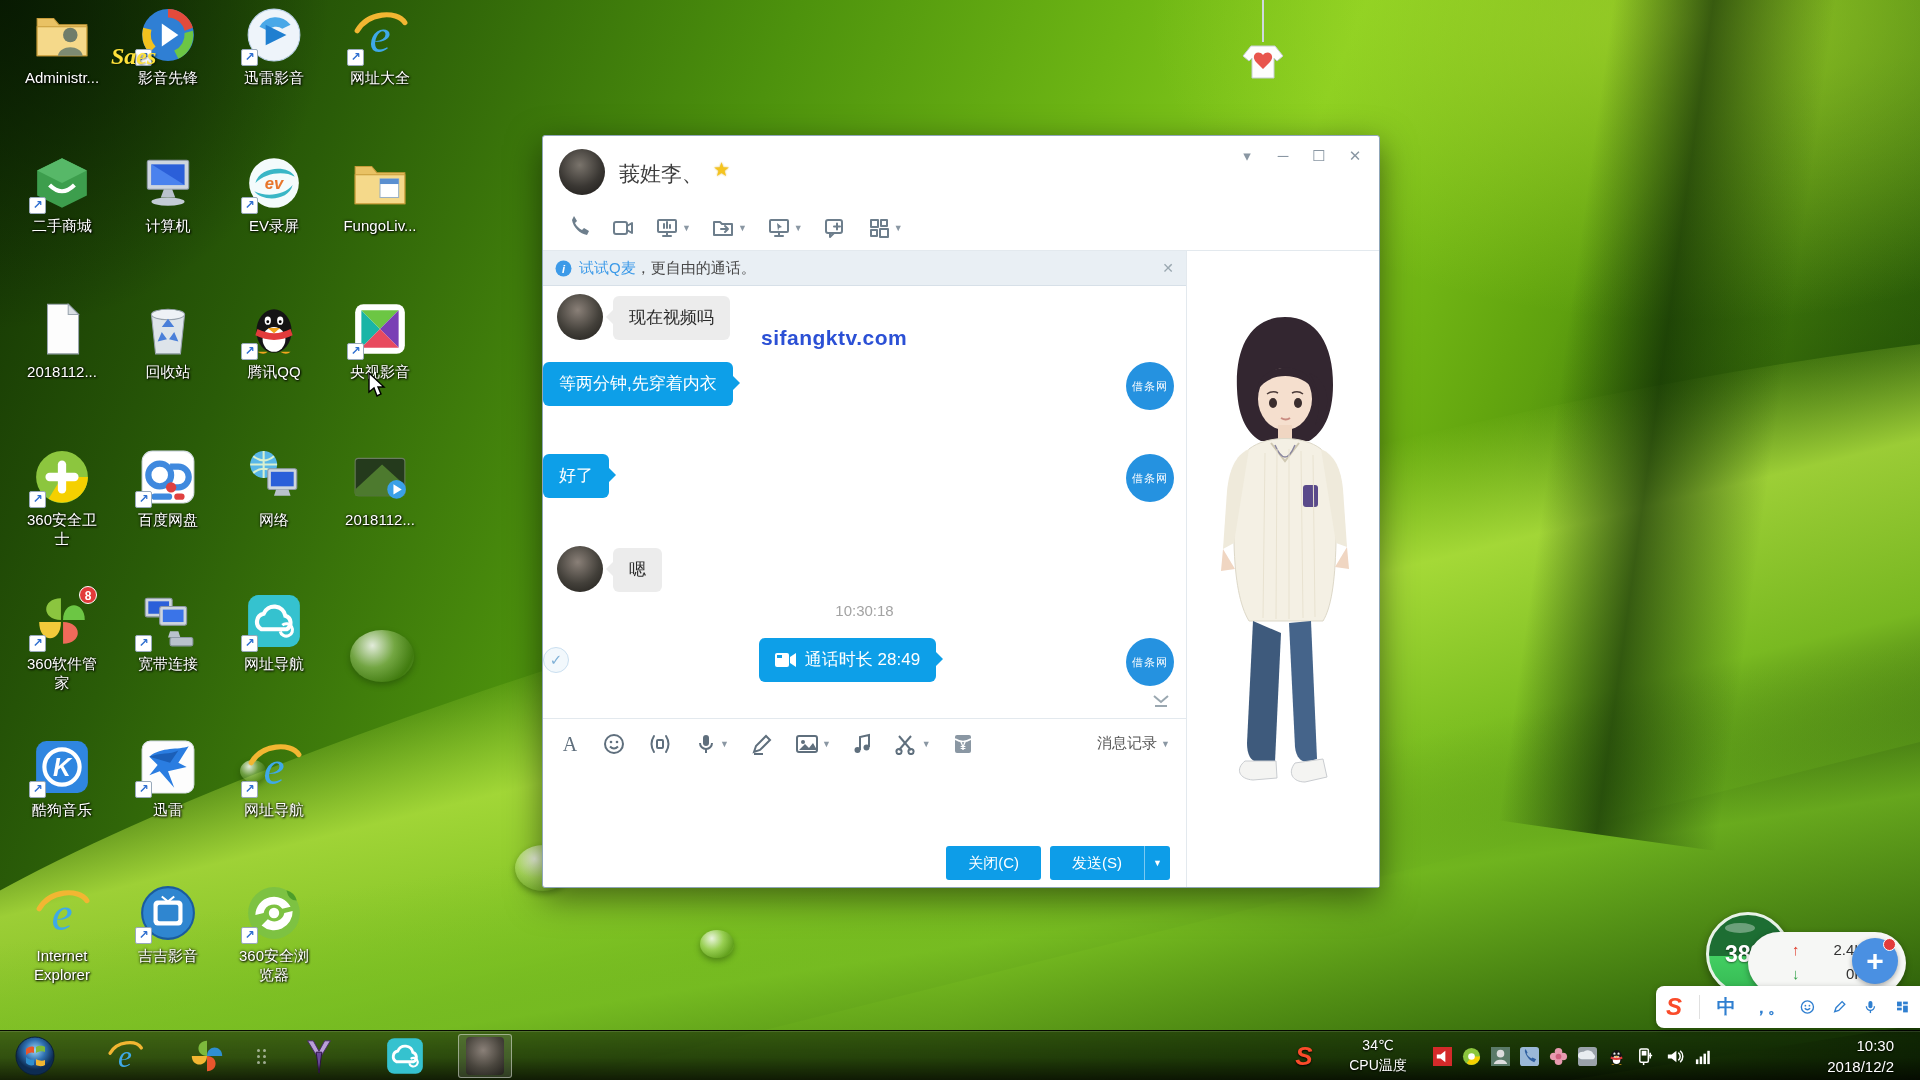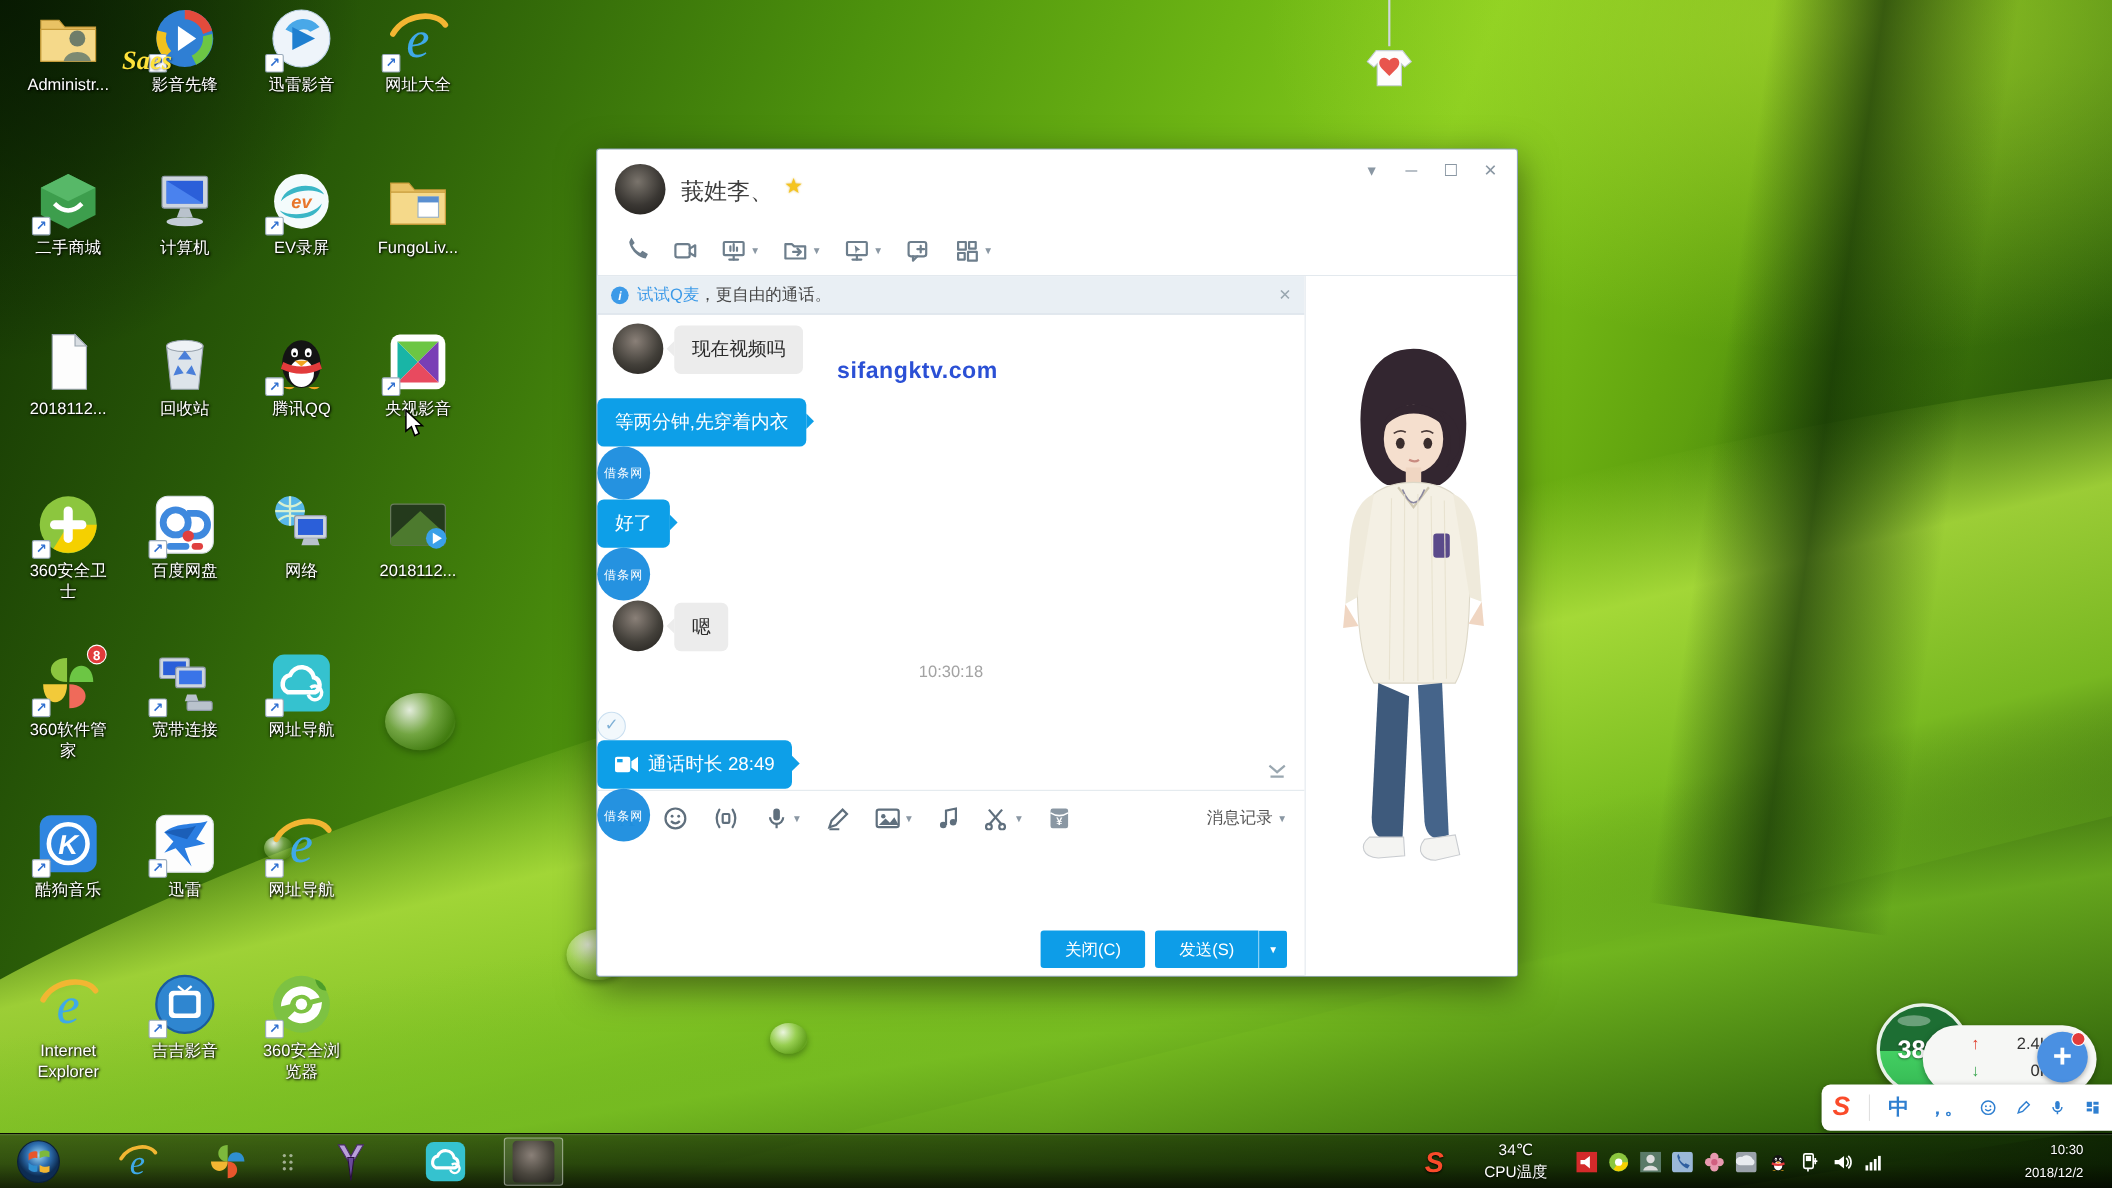--- a/index.html
+++ b/index.html
@@ -52,21 +52,21 @@
   .winbody{display:flex;height:637px;border-top:1px solid #e3e9ee;}
   .chatcol{width:643px;position:relative;}
   .showcol{width:193px;border-left:1px solid #e3e9ee;background:#fff;position:relative;}
   .notice{height:35px;background:#e9eff4;border-bottom:1px solid #d7e0e8;display:flex;align-items:center;
     padding:0 12px;font-size:15px;color:#474747;gap:7px;}
   .notice .lk{color:#3c9ae8;}
   .notice .nx{margin-left:auto;color:#9aa7b0;font-size:14px;}
   .msgs{position:relative;height:432px;}
   .mrow{position:absolute;left:0;right:0;display:flex;align-items:flex-start;}
   .mrow.left{padding-left:14px;align-items:flex-end;}
-  .mrow.right{justify-content:space-between;padding-right:12px;flex-direction:column;}
+  .mrow.right{justify-content:space-between;padding-right:12px;}
   .avatarL{width:46px;height:46px;border-radius:50%;flex:none;
     background:radial-gradient(circle at 45% 35%, #8a8078, #43403a 55%, #1d1b18);}
   .avatarR{width:48px;height:48px;border-radius:50%;flex:none;background:#1e8fe0;color:#fff;
     font-size:11px;display:flex;align-items:center;justify-content:center;letter-spacing:1px;opacity:.97;}
   .bub{position:relative;max-width:420px;padding:11px 16px;font-size:17px;border-radius:6px;line-height:22px;}
   .bubL{background:#ececec;color:#2b2b2b;margin-left:10px;}
   .bubL:before{content:"";position:absolute;left:-7px;top:14px;border:7px solid transparent;border-right-color:#ececec;border-left:0;}
   .bubR{background:#0d9fe8;color:#fff;margin-right:10px;}
   .bubR:after{content:"";position:absolute;right:-7px;top:14px;border:7px solid transparent;border-left-color:#0d9fe8;border-right:0;}
   .callbub{display:flex;align-items:center;gap:8px;}
@@ -88,21 +88,21 @@
   
   .taskbar{position:absolute;left:0;bottom:0;width:1920px;height:50px;
     background:linear-gradient(180deg,rgba(4,12,2,.50),rgba(4,12,2,.62) 55%,rgba(0,0,0,.82));
     border-top:1px solid rgba(0,0,0,.65);box-shadow:inset 0 1px 0 rgba(255,255,255,.12);}
   .tb-item{position:absolute;top:3px;width:54px;height:44px;display:flex;align-items:center;justify-content:center;border-radius:3px;}
   .tb-active{border:1px solid rgba(255,255,255,.45);background:rgba(255,255,255,.12);}
   .grip{display:grid;grid-template-columns:3px 3px;grid-gap:3px;}
   .grip i{width:3px;height:3px;background:rgba(255,255,255,.55);border-radius:50%;}
   .tray-temp{position:absolute;top:4px;color:#fff;font-size:14px;line-height:20px;text-align:center;text-shadow:0 1px 2px #000;}
   .tray-ico{position:absolute;top:15px;width:20px;height:20px;display:flex;align-items:center;justify-content:center;}
-  .clock{position:absolute;top:4px;right:26px;color:#fff;font-size:12px;line-height:21px;text-align:right;text-shadow:0 1px 2px #000;}
+  .clock{position:absolute;top:4px;right:26px;color:#fff;font-size:15px;line-height:21px;text-align:right;text-shadow:0 1px 2px #000;}
   
   .speedpill{position:absolute;left:1748px;top:932px;width:158px;height:62px;background:#f6f7f5;border-radius:32px;
     box-shadow:0 2px 6px rgba(0,0,0,.35);}
   .speedpill .r1,.speedpill .r2{position:absolute;left:44px;font-size:15px;color:#333;width:84px;display:flex;justify-content:space-between;}
   .r1{top:9px;} .r2{top:33px;}
   .arr-up{color:#e0402f;font-weight:bold;} .arr-dn{color:#35a34a;font-weight:bold;}
   .ball{position:absolute;left:1706px;top:912px;width:84px;height:84px;border-radius:50%;
     border:3px solid #e8f2e8;box-shadow:0 3px 8px rgba(0,0,0,.4);
     background:linear-gradient(180deg,#1d6e33 0%,#1d6e33 52%,#43cf62 52%,#35b853 100%);
     color:#fff;font-size:23px;font-weight:bold;display:flex;align-items:center;justify-content:center;text-shadow:0 1px 2px rgba(0,0,0,.5);}

